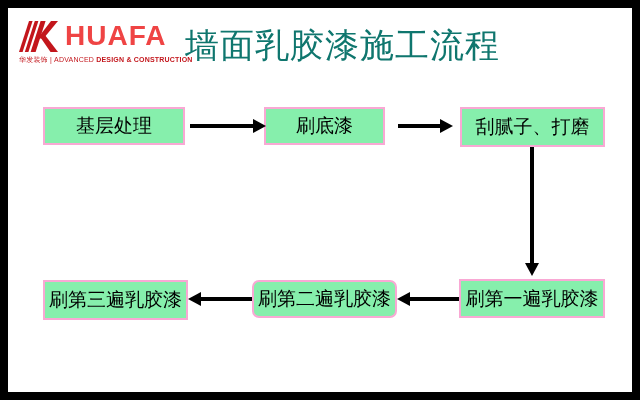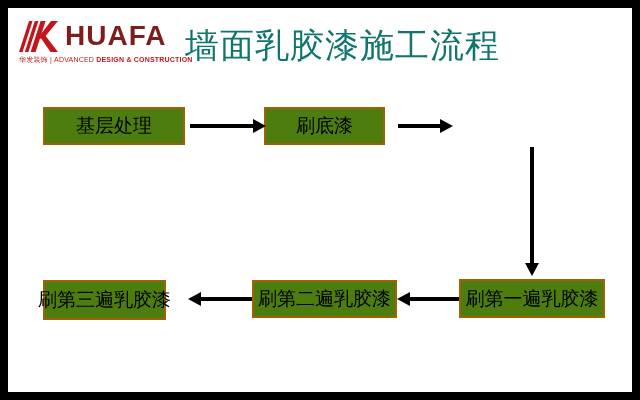--- a/index.html
+++ b/index.html
@@ -37,31 +37,31 @@
   .page-title {
     position: absolute; left: 177px; top: 15px;
     font-size: 34px; color: #0f766e; font-weight: 500;
     letter-spacing: 1px; white-space: nowrap;
     line-height: 44px;
   }
 
   
   .flow-node {
     position: absolute;
-    background: #4d7c0f;
-    border: 2px solid #a16207;
+    background: #86efac;
+    border: 2px solid #f9a8d4;
     display: flex; align-items: center; justify-content: center;
     font-size: 19px; color: #000000; white-space: nowrap;
   }
   .n1 { left: 35px;  top: 99px;  width: 142px; height: 38px; }
   .n2 { left: 256px; top: 99px;  width: 121px; height: 38px; }
   .n3 { left: 452px; top: 99px;  width: 145px; height: 40px; }
   .n4 { left: 451px; top: 271px; width: 146px; height: 39px; }
-  .n5 { left: 244px; top: 272px; width: 145px; height: 38px; }
-  .n6 { left: 35px;  top: 272px; width: 123px; height: 40px; }
+  .n5 { left: 244px; top: 272px; width: 145px; height: 38px; border-radius: 7px; }
+  .n6 { left: 35px;  top: 272px; width: 145px; height: 40px; }
 
   .shaft-h { position: absolute; height: 4px; background: #000000; }
   .shaft-v { position: absolute; width: 4px;  background: #000000; }
   .head-right {
     position: absolute; width: 0; height: 0;
     border-top: 7px solid transparent; border-bottom: 7px solid transparent;
     border-left: 13px solid #000000;
   }
   .head-left {
     position: absolute; width: 0; height: 0;
@@ -99,28 +99,29 @@
     <div class="logo">
       <svg class="logo-icon" viewBox="0 0 40 31" xmlns="http://www.w3.org/2000/svg">
         <g fill="#c3161c">
           <polygon points="1,31 11,0 14.6,0 4.6,31"></polygon>
           <polygon points="6.8,31 16.8,0 20.4,0 10.4,31"></polygon>
           <polygon points="12.6,31 22.6,0 27.6,0 17.6,31"></polygon>
           <polygon points="19.5,17.5 33,0 40,0 25.5,17.5"></polygon>
           <polygon points="20.5,13.5 26.5,13.5 40,31 32.5,31"></polygon>
         </g>
       </svg>
-      <div class="logo-word" style="color:#7f1d1d">HUAFA</div>
+      <div class="logo-word" style="color:#ef4444">HUAFA</div>
       <div class="logo-tagline" style="color:#c3161c"><span>华发装饰 | ADVANCED </span><b>DESIGN &amp; CONSTRUCTION</b></div>
     </div>
 
     <div class="page-title">墙面乳胶漆施工流程</div>
 
     <div class="flow-node n1">基层处理</div>
     <div class="flow-node n2">刷底漆</div>
+    <div class="flow-node n3">刮腻子、打磨</div>
     <div class="flow-node n4">刷第一遍乳胶漆</div>
     <div class="flow-node n5">刷第二遍乳胶漆</div>
     <div class="flow-node n6">刷第三遍乳胶漆</div>
 
     <div class="shaft-h a1s"></div>
     <div class="head-right a1h"></div>
 
     <div class="shaft-h a2s"></div>
     <div class="head-right a2h"></div>
 

